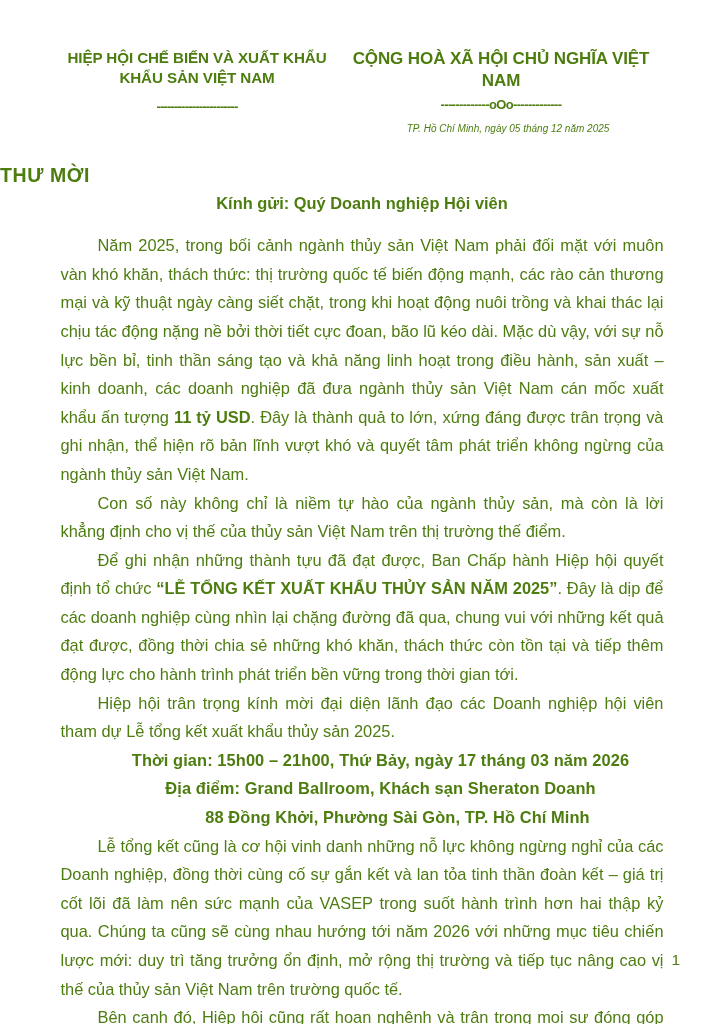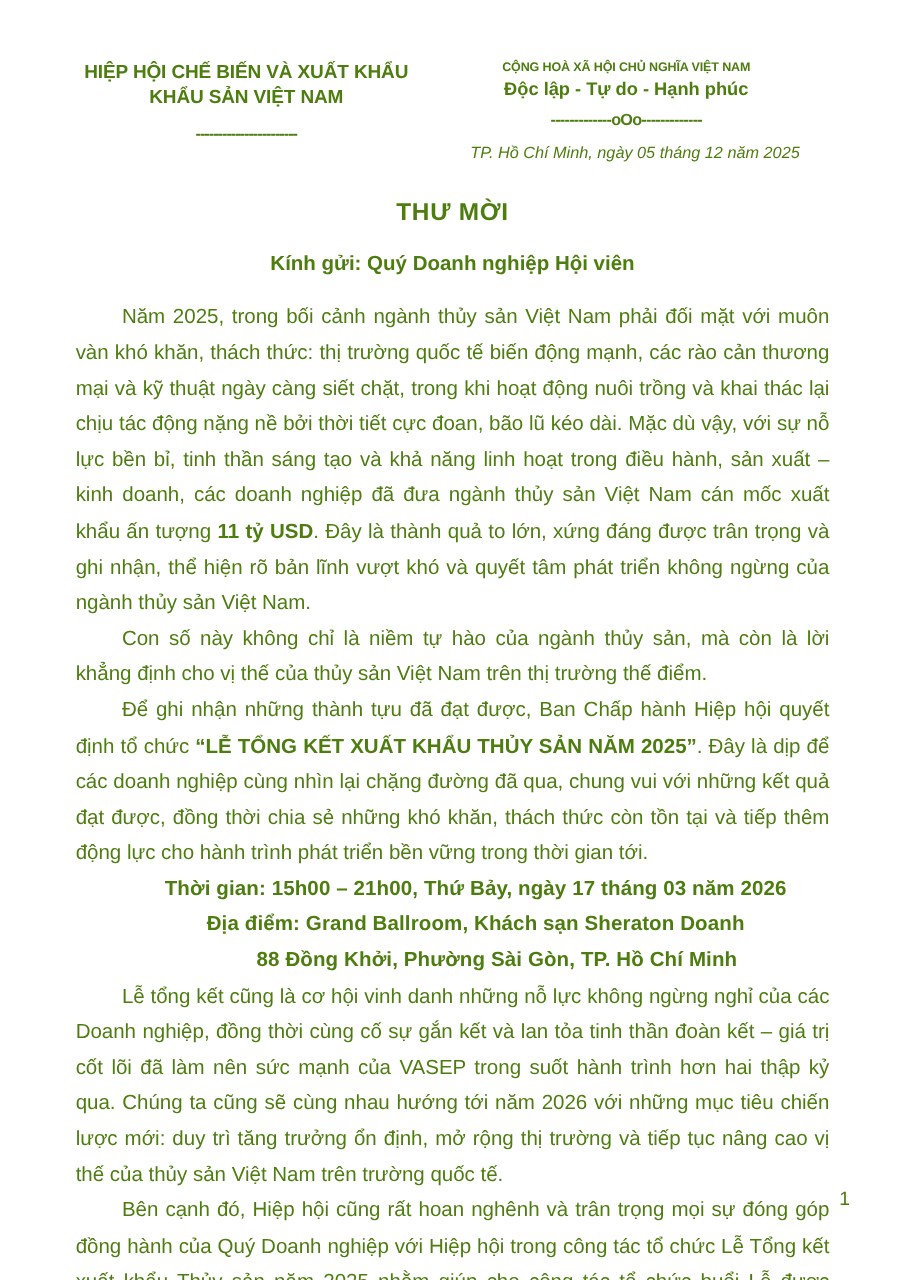--- a/index.html
+++ b/index.html
@@ -39,21 +39,21 @@
     text-align: center;
     box-sizing: border-box;
   }
   .org-name {
     font-size: 15.2px;
     font-weight: bold;
     line-height: 1.32;
     letter-spacing: -0.1px;
   }
   .nation-name {
-    font-size: 10px;
+    font-size: 17px;
     font-weight: bold;
     line-height: 1.32;
     letter-spacing: -0.1px;
   }
   .motto {
     font-size: 14.6px;
     font-weight: bold;
     line-height: 1.5;
     margin-top: 1px;
   }
@@ -64,40 +64,39 @@
     letter-spacing: -0.6px;
     margin-top: 5px;
   }
   .rule-left {
     margin-top: 11px;
     font-size: 13px;
     letter-spacing: -0.8px;
     font-weight: bold;
   }
   .datum {
-    font-size: 13px;
+    font-size: 10px;
     font-style: italic;
     margin-top: 11px;
     text-align: center;
     padding-left: 14px;
   }
 
   
   .doc-title {
-    text-align: center;
     font-size: 19.5px;
     font-weight: bold;
     letter-spacing: 0.6px;
     margin-top: 30px;
   }
   .doc-subtitle {
     text-align: center;
     font-size: 16.4px;
     font-weight: bold;
-    margin-top: 20px;
+    margin-top: 7px;
   }
 
   
   .body-text {
     width: 603px;
     margin: 0 auto;
     margin-top: 18px;
     font-size: 16.4px;
     line-height: 28.6px;
     text-align: justify;
@@ -132,37 +131,37 @@
 <div class="page">
 
   <div class="letterhead">
     <div class="lh-left">
       <div class="org-name">HIỆP HỘI CHẾ BIẾN VÀ XUẤT KHẨU</div>
       <div class="org-name">KHẨU SẢN VIỆT NAM</div>
       <div class="rule-left">-----------------------</div>
     </div>
     <div class="lh-right">
       <div class="nation-name">CỘNG HOÀ XÃ HỘI CHỦ NGHĨA VIỆT NAM</div>
-      <div class="motto">Độc lập - Tự do - Hạnh phúc</div>
       <div class="rule-dashes">-------------oOo-------------</div>
       <div class="datum">TP. Hồ Chí Minh, ngày 05 tháng 12 năm 2025</div>
     </div>
   </div>
 
   <div class="doc-title">THƯ MỜI</div>
   <div class="doc-subtitle">Kính gửi: Quý Doanh nghiệp Hội viên</div>
 
   <div class="body-text">
 
     <p><span>Năm 2025, trong bối cảnh ngành thủy sản Việt Nam phải đối mặt với muôn vàn khó khăn, thách thức: thị trường quốc tế biến động mạnh, các rào cản thương mại và kỹ thuật ngày càng siết chặt, trong khi hoạt động nuôi trồng và khai thác lại chịu tác động nặng nề bởi thời tiết cực đoan, bão lũ kéo dài. Mặc dù vậy, với sự nỗ lực bền bỉ, tinh thần sáng tạo và khả năng linh hoạt trong điều hành, sản xuất – kinh doanh, các doanh nghiệp đã đưa ngành thủy sản Việt Nam cán mốc xuất khẩu ấn tượng </span><b>11 tỷ USD</b><span>. Đây là thành quả to lớn, xứng đáng được trân trọng và ghi nhận, thể hiện rõ bản lĩnh vượt khó và quyết tâm phát triển không ngừng của ngành thủy sản Việt Nam.</span></p>
 
     <p>Con số này không chỉ là niềm tự hào của ngành thủy sản, mà còn là lời khẳng định cho vị thế của thủy sản Việt Nam trên thị trường thế điểm.</p>
 
     <p><span>Để ghi nhận những thành tựu đã đạt được, Ban Chấp hành Hiệp hội quyết định tổ chức </span><b>“LỄ TỔNG KẾT XUẤT KHẨU THỦY SẢN NĂM 2025”</b><span>. Đây là dịp để các doanh nghiệp cùng nhìn lại chặng đường đã qua, chung vui với những kết quả đạt được, đồng thời chia sẻ những khó khăn, thách thức còn tồn tại và tiếp thêm động lực cho hành trình phát triển bền vững trong thời gian tới.</span></p>
 
+    <p>Hiệp hội trân trọng kính mời đại diện lãnh đạo các Doanh nghiệp hội viên tham dự Lễ tổng kết xuất khẩu thủy sản 2025.</p>
 
     <p class="center-line">Thời gian: 15h00 – 21h00, Thứ Bảy, ngày 17 tháng 03 năm 2026</p>
     <p class="center-line">Địa điểm: Grand Ballroom, Khách sạn Sheraton Doanh</p>
     <p class="center-line addr2">88 Đồng Khởi, Phường Sài Gòn, TP. Hồ Chí Minh</p>
 
     <p>Lễ tổng kết cũng là cơ hội vinh danh những nỗ lực không ngừng nghỉ của các Doanh nghiệp, đồng thời cùng cố sự gắn kết và lan tỏa tinh thần đoàn kết – giá trị cốt lõi đã làm nên sức mạnh của VASEP trong suốt hành trình hơn hai thập kỷ qua. Chúng ta cũng sẽ cùng nhau hướng tới năm 2026 với những mục tiêu chiến lược mới: duy trì tăng trưởng ổn định, mở rộng thị trường và tiếp tục nâng cao vị thế của thủy sản Việt Nam trên trường quốc tế.</p>
 
     <p>Bên cạnh đó, Hiệp hội cũng rất hoan nghênh và trân trọng mọi sự đóng góp đồng hành của Quý Doanh nghiệp với Hiệp hội trong công tác tổ chức Lễ Tổng kết xuất khẩu Thủy sản năm 2025 nhằm giúp cho công tác tổ chức buổi Lễ được thành công hơn. Quý Doanh nghiệp có thể xác nhận đồng hành Hiệp hội tại phiếu xác nhận đính kèm.</p>
 
   </div>

